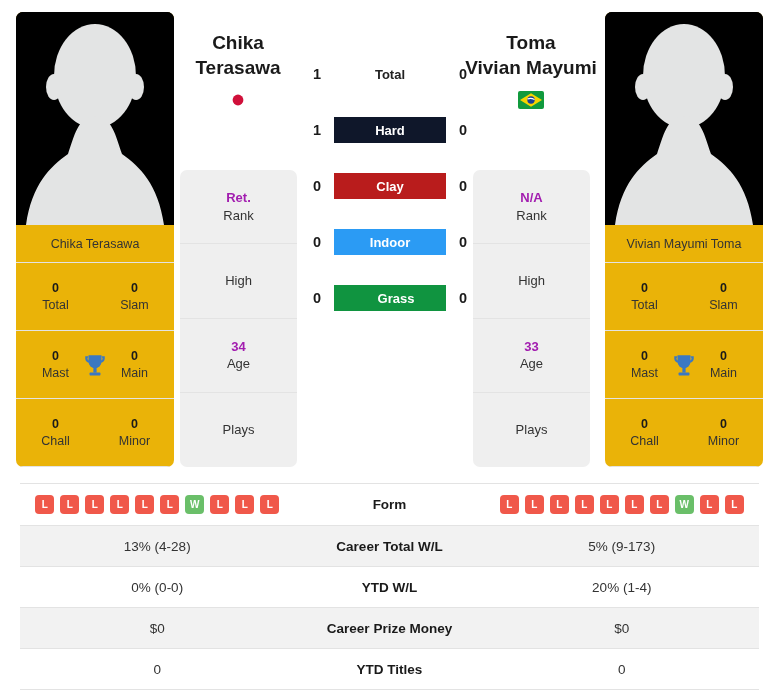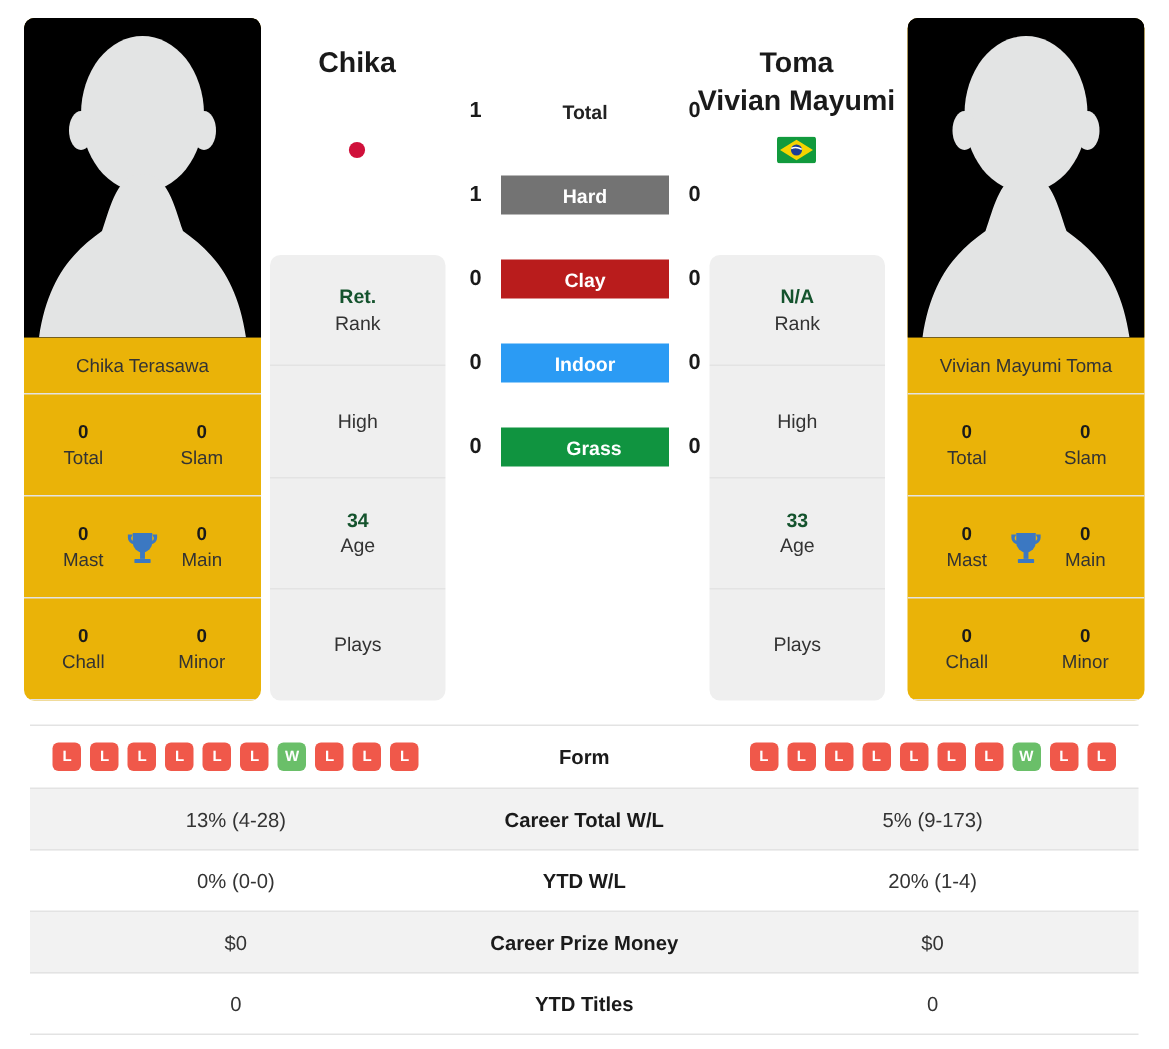--- a/index.html
+++ b/index.html
@@ -97,21 +97,21 @@
   .info-block {
     height: 74.25px;
     display: flex;
     flex-direction: column;
     align-items: center;
     justify-content: center;
     border-bottom: 1px solid #e3e3e3;
     line-height: 1.35;
   }
   .info-block:last-child { border-bottom: none; }
-  .ib-val { font-size: 13px; font-weight: bold; color: #14532d; }
+  .ib-val { font-size: 13px; font-weight: bold; color: #a21caf; }
   .ib-lab { font-size: 13px; color: #333333; }
 
   
   .pname {
     position: absolute;
     top: 30px;
     width: 180px;
     text-align: center;
     font-size: 19px;
     font-weight: bold;
@@ -317,20 +317,21 @@
         <path d="M6 4 H3 v2 a4 4 0 0 0 4 4 v-2 a2 2 0 0 1 -2 -2 Z" fill="#3b78c2"></path>
         <path d="M18 4 H21 v2 a4 4 0 0 1 -4 4 v-2 a2 2 0 0 0 2 -2 Z" fill="#3b78c2"></path>
         <rect x="10.5" y="14" width="3" height="5" fill="#3b78c2"></rect>
         <rect x="7" y="19" width="10" height="2.6" rx="0.6" fill="#3b78c2"></rect>
       </svg>
     </div>
   </div>
 
   <div class="pname left">
     <div>Chika</div>
+    <div>Terasawa</div>
   </div>
   <div class="pname right">
     <div>Toma</div>
     <div>Vivian Mayumi</div>
   </div>
 
   <div class="flag left">
     <svg width="26" height="18" viewBox="0 0 26 18">
       <rect width="26" height="18" fill="#ffffff"></rect>
       <circle cx="13" cy="9" r="5.4" fill="#d0103a"></circle>
@@ -346,21 +347,21 @@
   </div>
 
   <div class="surface-rows">
     <div class="srow">
       <div class="s-score">1</div>
       <div class="s-badge plain">Total</div>
       <div class="s-score">0</div>
     </div>
     <div class="srow">
       <div class="s-score">1</div>
-      <div class="s-badge" style="background: #737373;">Hard</div>
+      <div class="s-badge" style="background: #0f172a;">Hard</div>
       <div class="s-score">0</div>
     </div>
     <div class="srow">
       <div class="s-score">0</div>
       <div class="s-badge" style="background: #b91c1c;">Clay</div>
       <div class="s-score">0</div>
     </div>
     <div class="srow">
       <div class="s-score">0</div>
       <div class="s-badge" style="background: rgb(43, 155, 244);">Indoor</div>

